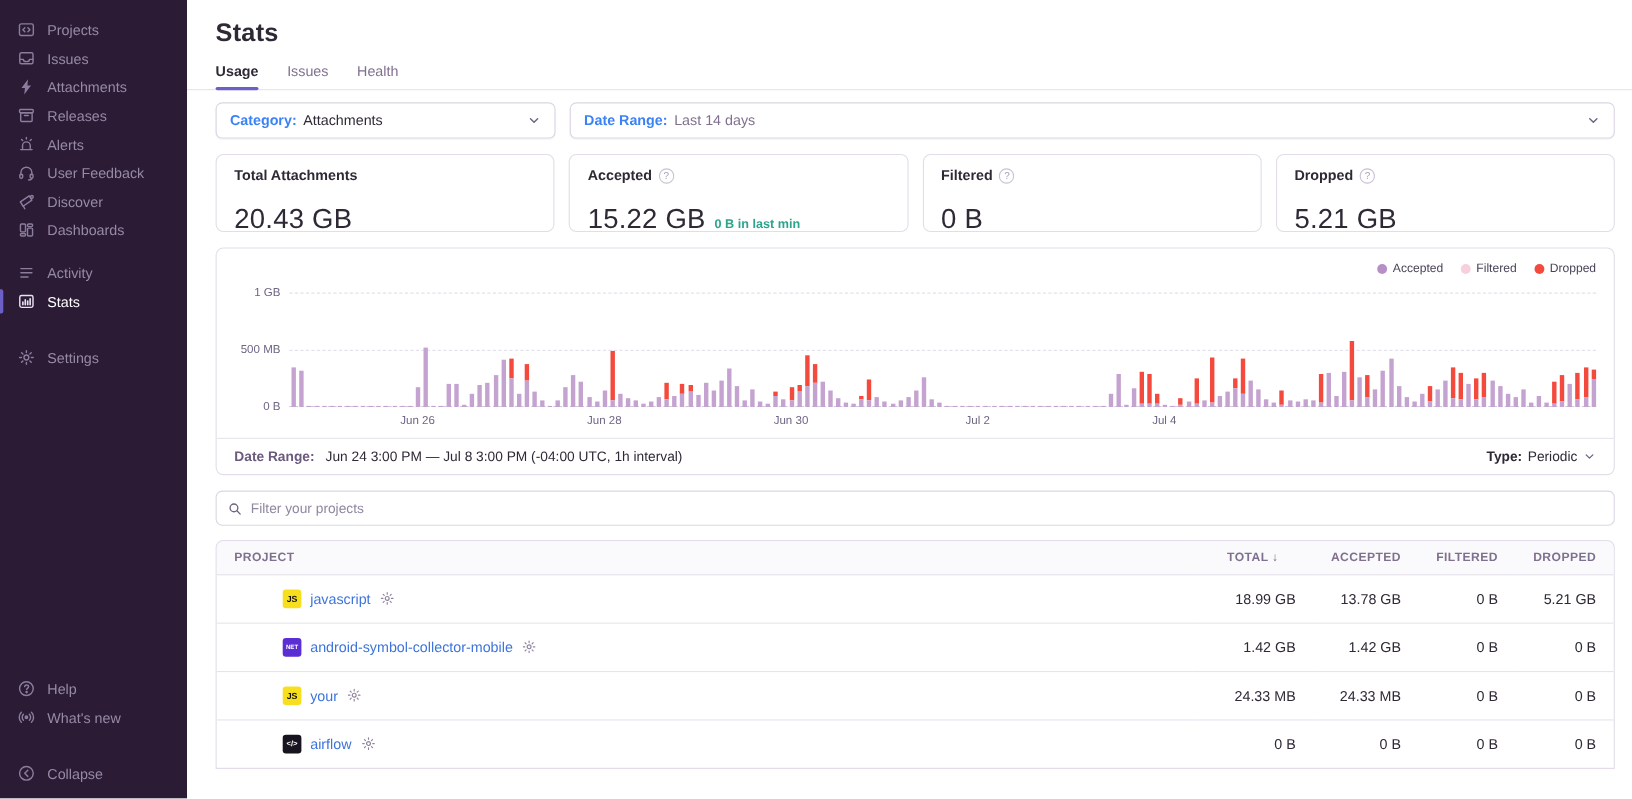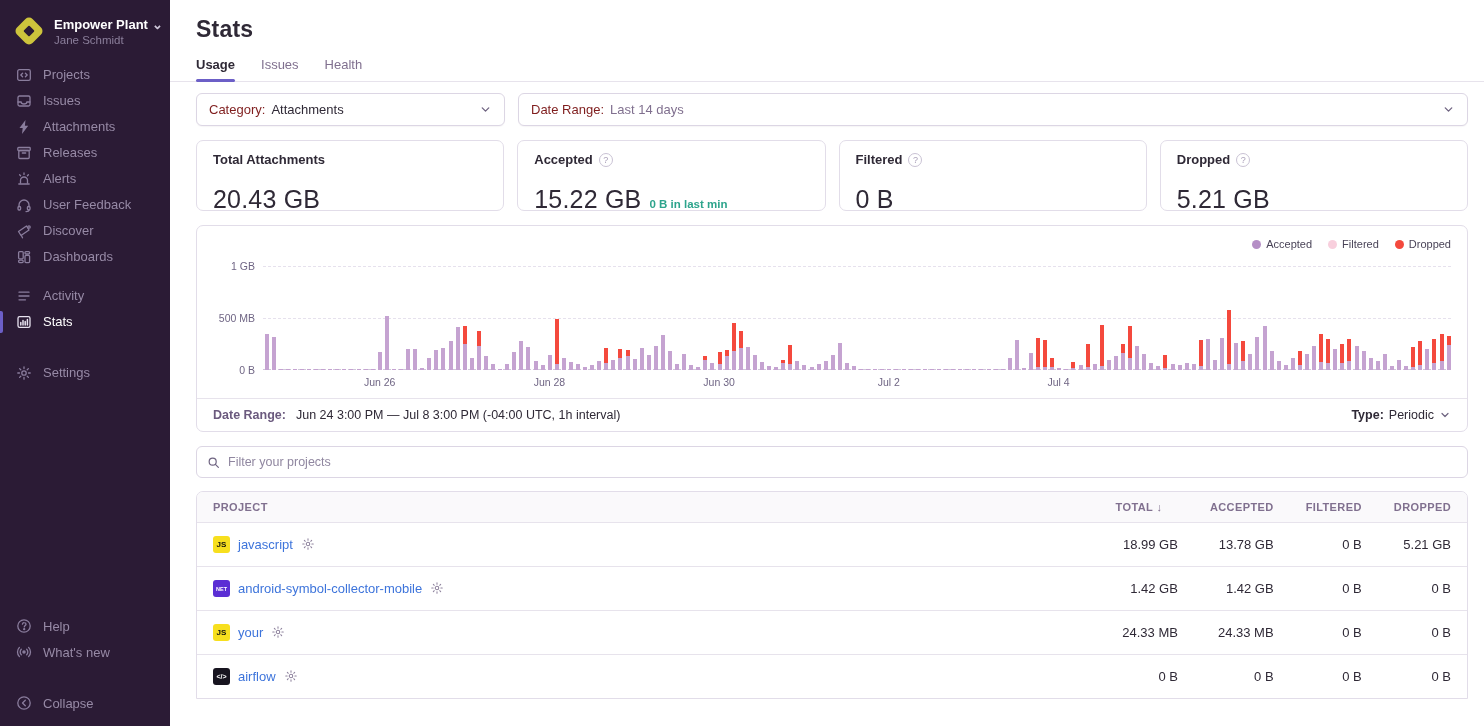--- a/index.html
+++ b/index.html
@@ -42,21 +42,21 @@
   .tab.active::after { content:""; position:absolute; left:0; right:0; bottom:-1px;
     height:3px; background:#6c5fc7; border-radius:2px; }
 
   .content { padding:11px 16px 0 26px; }
 
   
   .filter-row { display:flex; gap:13px; }
   .select-box { height:33px; border:1px solid #dcd6e4; border-radius:6px; background:#fff;
     display:flex; align-items:center; padding:0 12px; font-size:13px; cursor:pointer;
     box-shadow:0 1px 1px rgba(40,30,60,.04); }
-  .select-box .lbl { font-weight:normal; color:#7f1d1d; margin-right:6px; }
+  .select-box .lbl { font-weight:bold; color:#3b82f6; margin-right:6px; }
   .select-box .val { color:#2f2936; }
   .select-box .val.muted { color:#80708f; }
   .select-box .chev { margin-left:auto; color:#6e6380; display:flex; }
   .sel-category { width:309px; }
   .sel-daterange { flex:1; }
 
   
   .cards-row { display:flex; gap:13px; margin-top:14px; }
   .stat-card { flex:1; border:1px solid #e2dde9; border-radius:7px; background:#fff;
     padding:11px 16px 13px 16px; height:71px; }
@@ -110,43 +110,33 @@
   thead th { background:#faf9fb; color:#80708f; font-size:11px; letter-spacing:.4px;
     font-weight:bold; text-align:right; padding:9px 16px; border-bottom:1px solid #e7e3ec; cursor:pointer; }
   thead th.col-project { text-align:left; }
   th.col-total { width:110px;text-align:center; } th.col-accepted { width:95px; }
   th.col-filtered { width:80px; } th.col-dropped { width:82px; }
   tbody td { padding:13px 16px; border-bottom:1px solid #e7e3ec; text-align:right; color:#2f2936; }
   tbody tr:last-child td { border-bottom:none; }
   td.cell-project { text-align:left; }
   .proj { display:flex; align-items:center; gap:8px; }
   .platform-badge { width:17px; height:17px; border-radius:3px; display:flex; align-items:center;
-    justify-content:center; font-size:8px; font-weight:bold; flex:none; }
+    justify-content:center; font-size:8px; font-weight:bold; flex:none;margin-left:44px; }
   .pb-js { background:#f7df1e; color:#111; }
   .pb-net { background:#5b2ed4; color:#fff; font-size:5.5px; }
   .pb-code { background:#17141f; color:#fff; font-size:7px; }
   .proj-link { color:#3d74db; cursor:pointer; }
   .proj-gear { color:#8d819c; font-size:14px; cursor:pointer; line-height:1; }
 </style>
 </head>
 <body>
 
 <div class="app">
 
   <div class="sidebar">
-    <div class="org-header">
-      <div class="org-logo">
-        <div class="diamond"></div>
-          <div class="inner"></div>
-      </div>
-      <div class="org-meta">
-        <div class="org-name"><span>Empower Plant</span><span class="org-chev">⌄</span></div>
-        <div class="org-user">Jane Schmidt</div>
-      </div>
-    </div>
     <div class="nav" id="nav-primary">
         <div class="nav-item">
           <span class="ico">
             <svg width="16" height="16" viewBox="0 0 16 16" fill="none" stroke="currentColor" stroke-width="1.3" stroke-linecap="round" stroke-linejoin="round">
               <rect x="1.7" y="2.7" width="12.6" height="10.6" rx="1.6"></rect>
               <path d="M6.6 6.2L4.8 8l1.8 1.8M9.4 6.2L11.2 8l-1.8 1.8"></path>
             </svg>
           </span>
           <span>Projects</span>
         </div>

